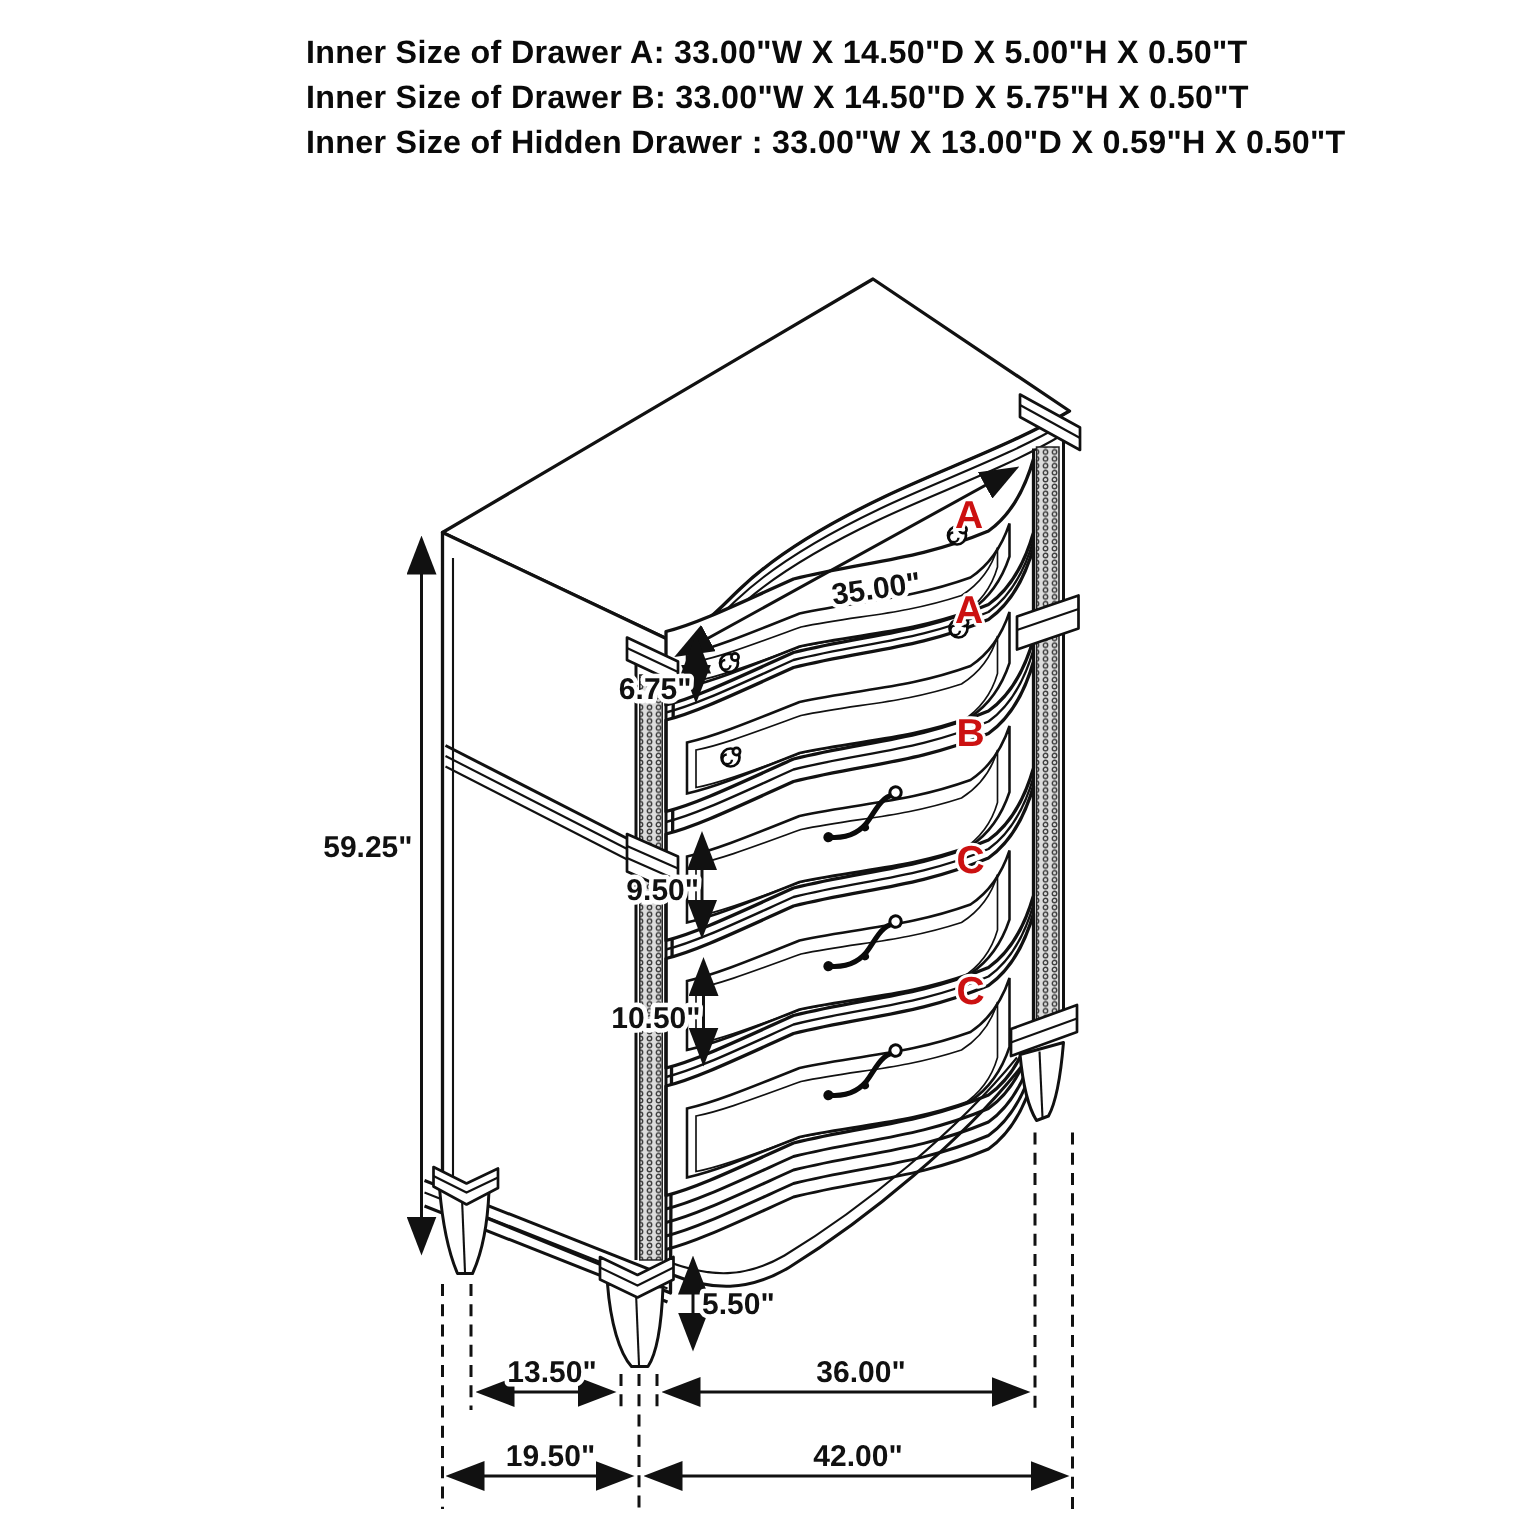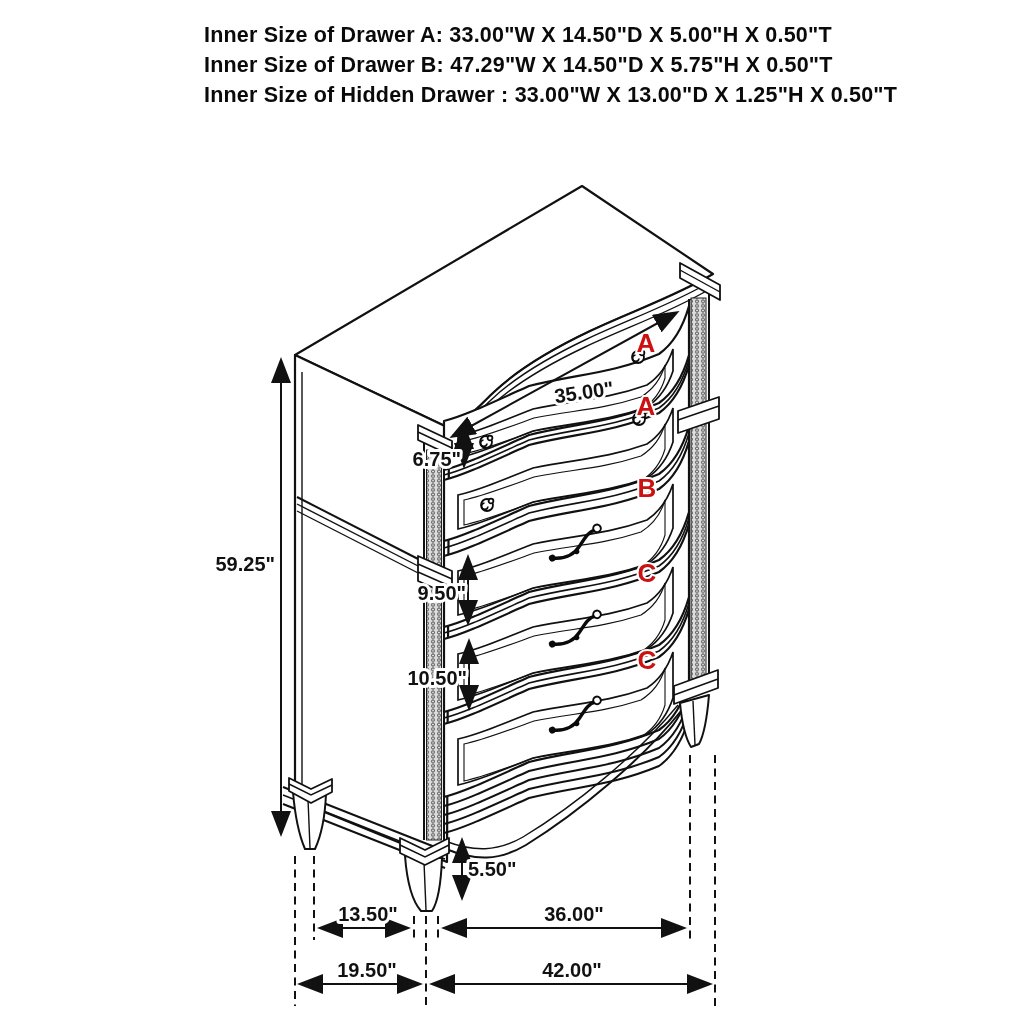--- a/index.html
+++ b/index.html
@@ -29,22 +29,22 @@
   text.redletter{font-family:"Liberation Sans",sans-serif;font-size:26px;font-weight:700;
         paint-order:stroke;stroke:#fff;stroke-width:4px;stroke-linejoin:round;}
 </style>
 </head>
 <body>
 
 <div id="page">
 
   <div id="title-block">
     <div>Inner Size of Drawer A: 33.00"W X 14.50"D X 5.00"H X 0.50"T</div>
-    <div>Inner Size of Drawer B: 47.29"W X 14.50"D X 5.75"H X 0.50"T</div>
-    <div>Inner Size of Hidden Drawer : 33.00"W X 13.00"D X 1.25"H X 0.50"T</div>
+    <div>Inner Size of Drawer B: 33.00"W X 14.50"D X 5.75"H X 0.50"T</div>
+    <div>Inner Size of Hidden Drawer : 33.00"W X 13.00"D X 0.59"H X 0.50"T</div>
   </div>
 
   <svg id="diagram" width="1024" height="1024" viewBox="0 0 1024 1024">
     <defs>
       <marker id="ah" markerWidth="13" markerHeight="10" refX="11" refY="5" orient="auto-start-reverse">
         <path d="M0,0 L13,5 L0,10 z" fill="#111"></path>
       </marker>
       <pattern id="flute" width="6" height="4.6" patternUnits="userSpaceOnUse">
         <rect width="6" height="4.6" fill="#dcdcdc"></rect>
         <circle cx="3" cy="2.3" r="1.5" fill="none" stroke="#3c3c3c" stroke-width="0.9"></circle>

